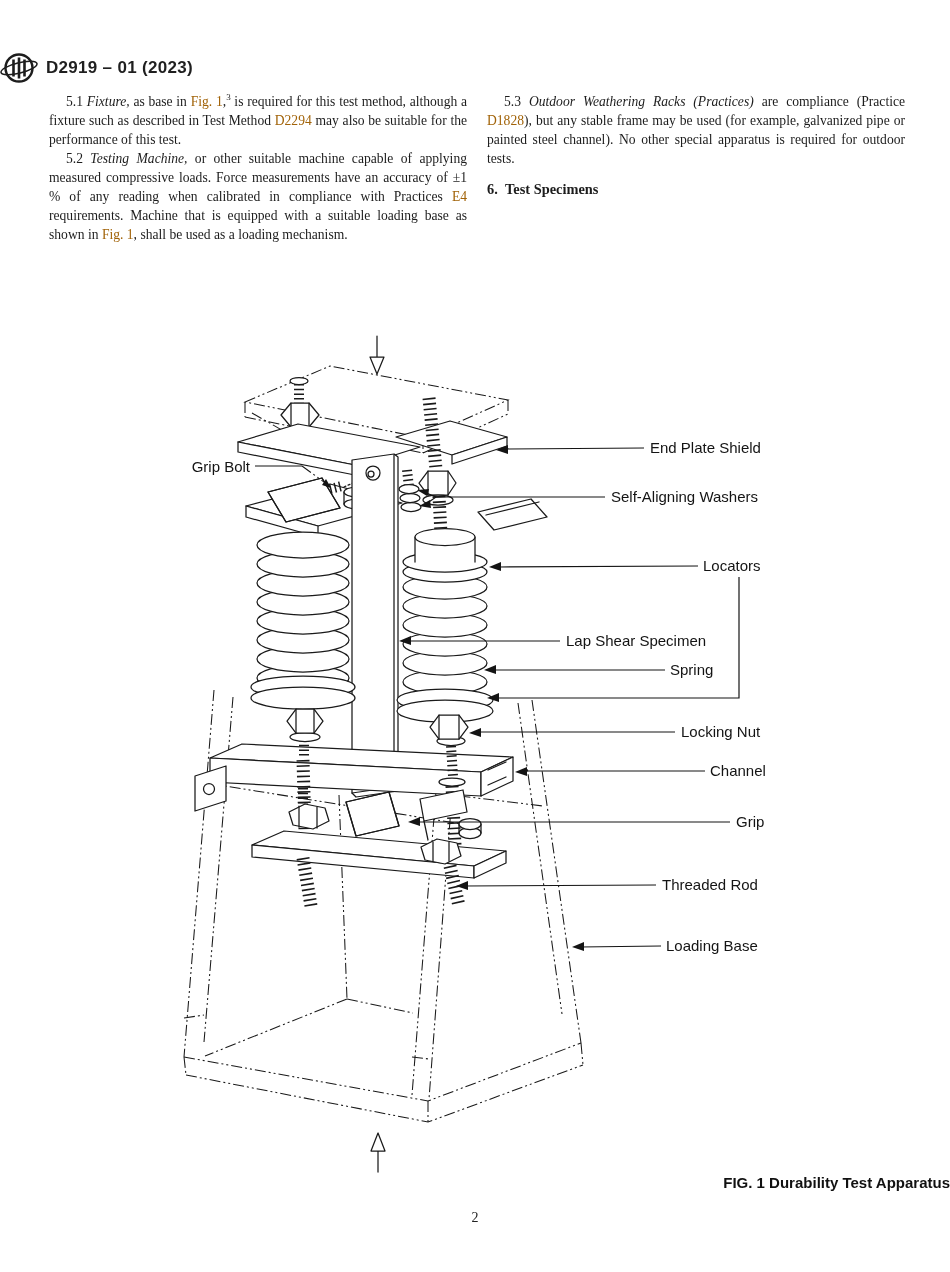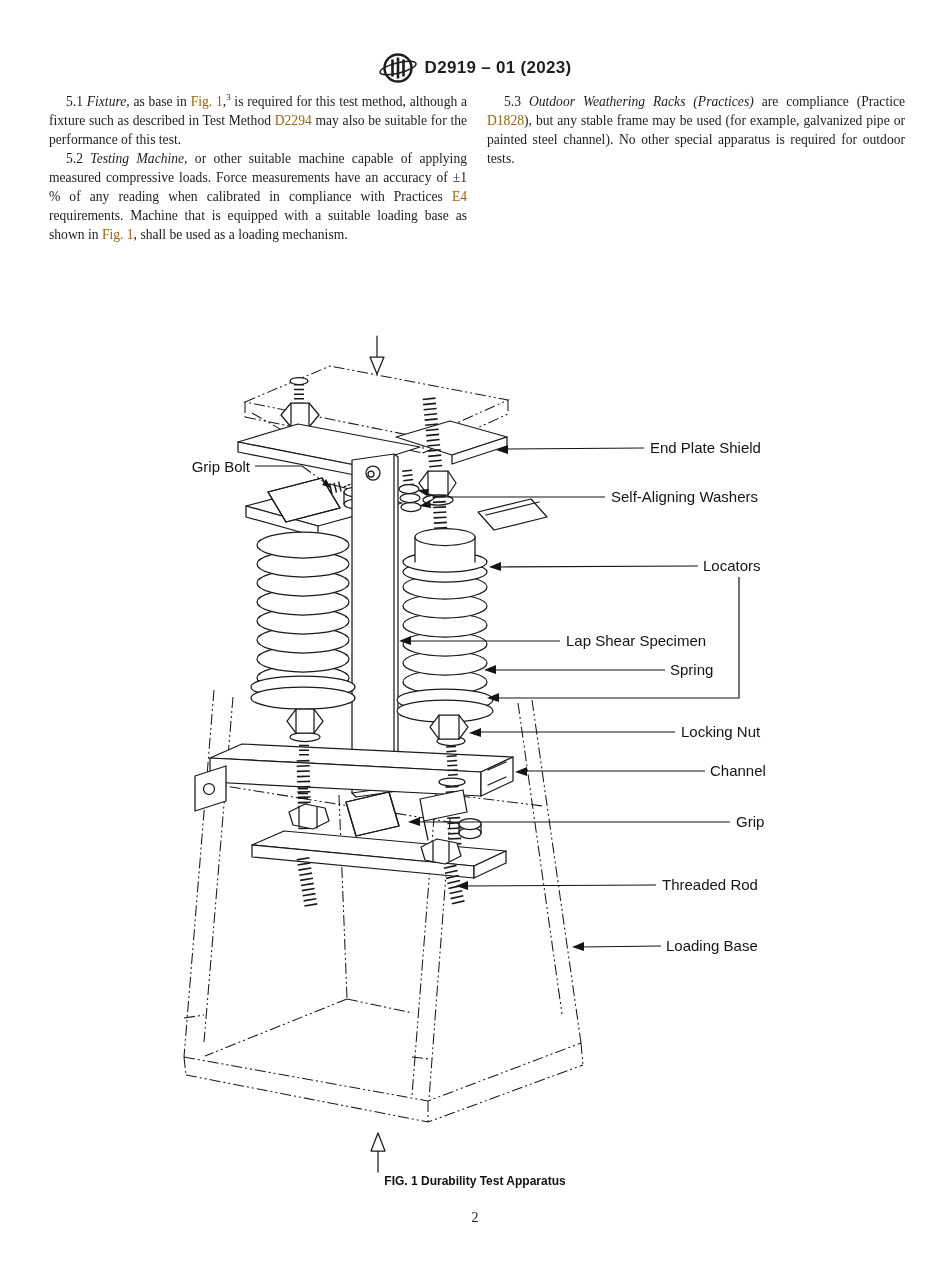--- a/index.html
+++ b/index.html
@@ -1,40 +1,40 @@
 <!DOCTYPE html>
 <html><head>
 <meta charset="utf-8">
 <style>
   html,body{margin:0;padding:0}
   body{
     width:950px;height:1272px;position:relative;background:#ffffff;
     font-family:"Liberation Serif",serif;color:#1c1c1c;overflow:hidden;
   }
-  .hdr{position:absolute;top:48px;left:0;width:100%;display:flex;justify-content:center;align-items:center;gap:8px}
+  .hdr{position:absolute;top:48px;left:0;width:100%;display:flex;align-items:center;gap:8px}
   .hdr-text{font-family:"Liberation Sans",sans-serif;font-weight:bold;font-size:17px;letter-spacing:.3px;color:#1f1f1f}
   .cols{position:absolute;left:49px;top:92px;width:856px;display:flex;gap:20px}
   .col{width:418px;font-size:13.6px;line-height:19px;text-align:justify}
   .para{margin:0;text-indent:17px}
   .sec-heading{font-weight:bold;font-size:14.4px;line-height:19px;margin:0 0 5px 0;text-indent:0;text-align:left}
   .sec-heading.mid{margin-top:12px;margin-bottom:6px}
   .seg-i{font-style:italic}
   .seg-r{color:#a16207}
   .seg-sup{vertical-align:super;font-size:9px;line-height:0}
   svg.fig{position:absolute;left:0;top:330px}
   .ln{stroke:#1a1a1a;stroke-width:1.25;fill:none;stroke-linecap:round;stroke-linejoin:round}
   .w{fill:#ffffff}
   .ph{stroke:#1a1a1a;stroke-width:1.05;fill:none;stroke-dasharray:11 3 2 3 2 3}
   .thread{stroke:#1a1a1a;stroke-width:13;stroke-dasharray:1.6 3.6;fill:none}
   .thread-sm{stroke:#1a1a1a;stroke-width:10;stroke-dasharray:1.5 3.2;fill:none}
   .lead{stroke:#141414;stroke-width:1.2;fill:none}
   .ah{fill:#141414;stroke:none}
   .lbl{font-family:"Liberation Sans",sans-serif;font-size:15px;fill:#141414}
-  .caption{position:absolute;top:1174px;left:0;width:100%;text-align:center;
-    font-family:"Liberation Sans",sans-serif;font-weight:bold;font-size:12px;color:#111}
+  .caption{position:absolute;top:1174px;left:0;width:100%;text-align:right;
+    font-family:"Liberation Sans",sans-serif;font-weight:bold;font-size:15px;color:#111}
   .pageno{position:absolute;top:1210px;left:0;width:100%;text-align:center;font-size:14px;color:#222}
 </style>
 </head>
 <body>
 
 <div class="hdr">
   <svg width="38" height="40" viewBox="0 0 38 40" aria-hidden="true">
     <g stroke="#1d1d1d" fill="none">
       <circle cx="19" cy="20" r="13.5" stroke-width="2.4"></circle>
       <path d="M13.5,11.5 V28.5 M19,9.5 V30.5 M24.5,11.5 V28.5" stroke-width="2.6"></path>
@@ -44,20 +44,21 @@
   <span class="hdr-text">D2919 – 01 (2023)</span>
 </div>
 
 <div class="cols">
   <div class="col">
     <p class="para"><span>5.1 </span><span class="seg-i">Fixture,</span><span> as base in </span><span class="seg-r">Fig. 1</span><span>,</span><span class="seg-sup">3</span><span> is required for this test method, although a fixture such as described in Test Method </span><span class="seg-r">D2294</span><span> may also be suitable for the performance of this test.</span></p>
     <p class="para"><span>5.2 </span><span class="seg-i">Testing Machine,</span><span> or other suitable machine capable of applying measured compressive loads. Force measurements have an accuracy of ±1 % of any reading when calibrated in compliance with Practices </span><span class="seg-r">E4</span><span> requirements. Machine that is equipped with a suitable loading base as shown in </span><span class="seg-r">Fig. 1</span><span>, shall be used as a loading mechanism.</span></p>
   </div>
   <div class="col">
     <p class="para"><span>5.3 </span><span class="seg-i">Outdoor Weathering Racks (Practices)</span><span> are compliance (Practice </span><span class="seg-r">D1828</span><span>), but any stable frame may be used (for example, galvanized pipe or painted steel channel). No other special apparatus is required for outdoor tests.</span></p>
+    <p class="sec-heading mid"><span>6. Test Specimens</span></p>
   </div>
 </div>
 
 <svg class="fig" width="950" height="880" viewBox="0 330 950 880">
   <defs>
     <pattern id="xh" width="6" height="6" patternUnits="userSpaceOnUse">
       <path d="M0,0 L6,6 M6,0 L0,6" stroke="#1a1a1a" stroke-width="0.9"></path>
     </pattern>
   </defs>
 

